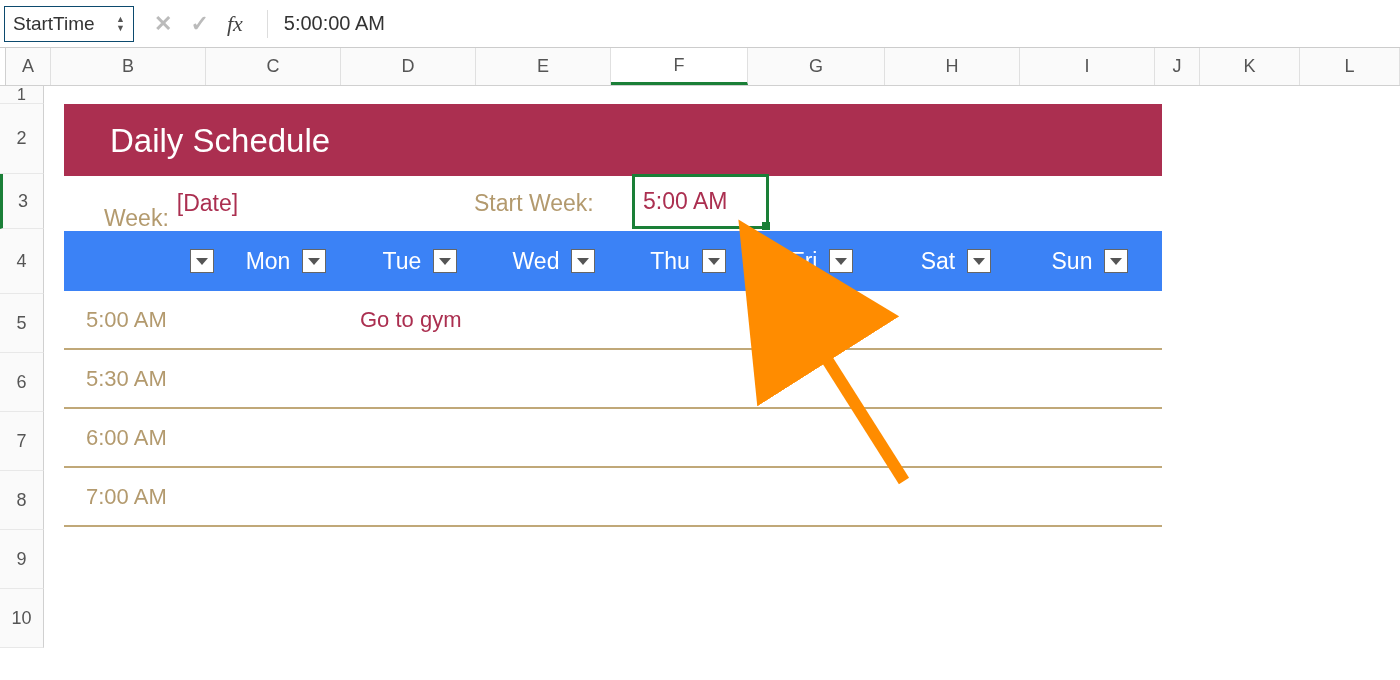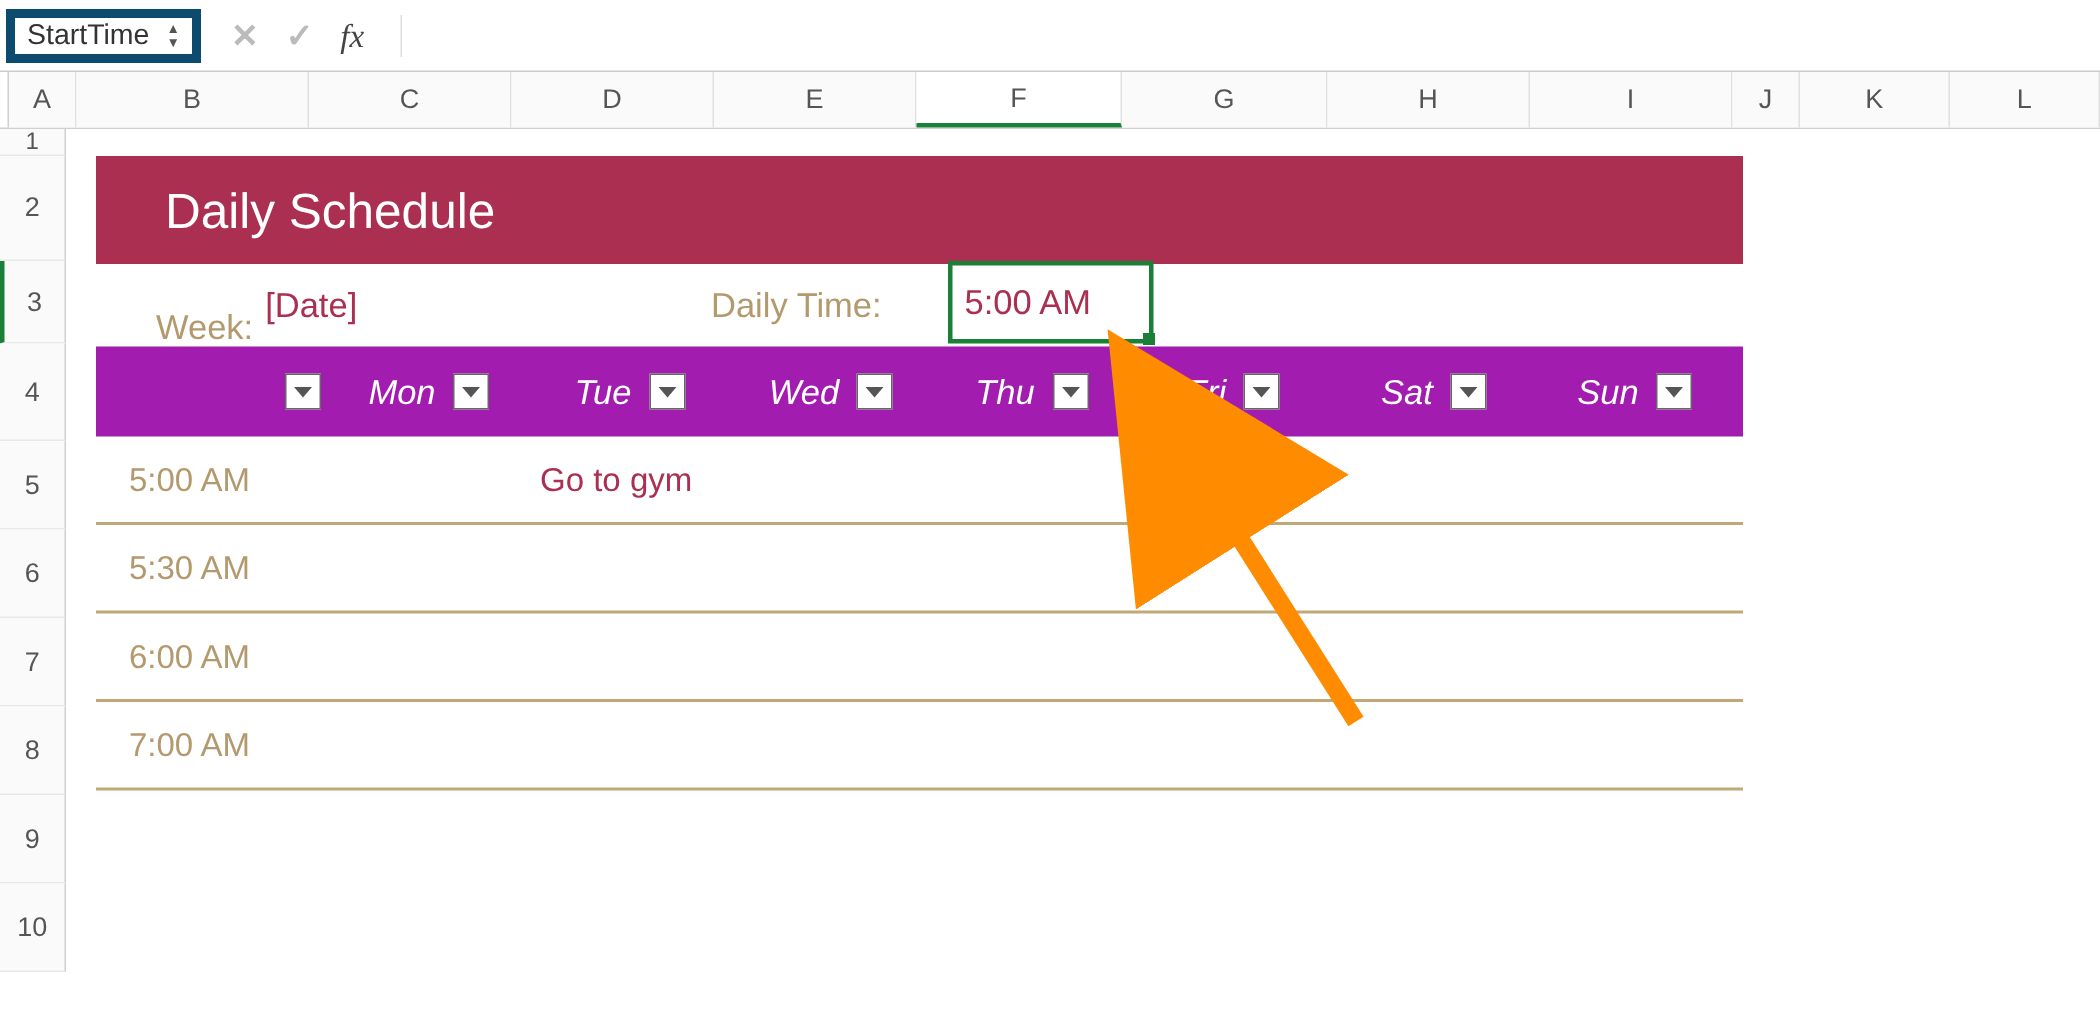--- a/index.html
+++ b/index.html
@@ -1,20 +1,20 @@
 <!DOCTYPE html>
 <html><head>
 <meta charset="utf-8">
 <style>
 * { box-sizing: border-box; margin: 0; padding: 0; }
 body { font-family: -apple-system, "Segoe UI", Arial, sans-serif; background: #fff; width: 1400px; height: 680px; overflow: hidden; position: relative; }
 
 
 .formula-bar { display: flex; align-items: center; height: 48px; border-bottom: 1px solid #ccc; padding: 0 4px; font-size: 20px; color: #333; }
-.name-box { display: flex; align-items: center; justify-content: space-between; width: 130px; height: 36px; border: 6px solid #0c4a6e; padding: 0 8px; font-size: 19px; }
+.name-box { display: flex; align-items: center; justify-content: space-between; width: 130px; height: 36px; border: 1px solid #0c4a6e; padding: 0 8px; font-size: 19px; }
 .stepper-arrows { display: flex; flex-direction: column; font-size: 9px; line-height: 9px; color: #555; }
 .fbar-icons { display: flex; align-items: center; gap: 18px; padding: 0 20px; }
 .fbar-icon { font-size: 22px; color: #bbb; font-weight: bold; }
 .fx-label { font-style: italic; font-family: "Times New Roman", serif; font-size: 22px; color: #444; }
 .fx-sep { width: 1px; height: 28px; background: #ddd; margin: 0 4px; }
 .formula-input { flex: 1; padding-left: 12px; font-size: 20px; color: #333; }
 
 
 .col-headers { display: flex; height: 38px; border-bottom: 1px solid #d0d0d0; font-size: 18px; color: #555; }
 .col-corner { width: 44px; border-right: 1px solid #d0d0d0; }
@@ -35,21 +35,21 @@
 .content-area { flex: 1; position: relative; }
 .schedule { position: absolute; left: 20px; top: 18px; width: 1098px; }
 .title-bar { background: #AB2F50; color: #fff; font-size: 33px; padding: 18px 46px 16px; font-weight: 400; }
 .info-row { display: flex; align-items: center; height: 55px; padding-left: 40px; font-size: 23px; position: relative; }
 .info-label { color: #b39a6e; margin-right: 8px; margin-top: 29px; }
 .info-val { color: #AB2F50; }
 .start-time-cell { position: absolute; left: 568px; top: -2px; width: 137px; height: 55px; border: 3px solid #1a7f37; display: flex; align-items: center; padding-left: 8px; color: #AB2F50; font-size: 23px; }
 .start-time-cell::after { content: ""; position: absolute; right: -4px; bottom: -4px; width: 8px; height: 8px; background: #1a7f37; }
 .start-time-label { position: absolute; left: 410px; font-size: 23px; color: #b39a6e; }
 
-.day-row { display: flex; align-items: center; background: #a21caf; color: #fff; height: 60px; font-size: 23px; font-style: italic; }
+.day-row { display: flex; align-items: center; background: #3b82f6; color: #fff; height: 60px; font-size: 23px; }
 .day-cell { display: flex; align-items: center; justify-content: flex-end; padding-right: 10px; position: relative; }
 .day-cell.first { width: 160px; justify-content: flex-end; }
 .day-cell.day { width: 134px; justify-content: center; gap: 12px; }
 .filter-btn { width: 24px; height: 24px; background: #fff; border: 1px solid #666; display: flex; align-items: center; justify-content: center; position: relative; }
 .filter-btn::after { content: ""; border-left: 6px solid transparent; border-right: 6px solid transparent; border-top: 7px solid #555; }
 
 .data-row { display: flex; align-items: center; height: 59px; border-bottom: 2px solid #c0a878; }
 .time-cell { width: 160px; padding-left: 22px; font-size: 22px; color: #b39a6e; }
 .day-data { width: 134px; font-size: 22px; color: #AB2F50; padding-left: 2px; }
 
@@ -67,20 +67,21 @@
       <span>▲</span>
         <span>▼</span>
     </span>
   </div>
   <div class="fbar-icons">
     <span class="fbar-icon">✕</span>
     <span class="fbar-icon">✓</span>
     <span class="fx-label">fx</span>
   </div>
   <div class="fx-sep"></div>
+  <div class="formula-input">5:00:00 AM</div>
 </div>
 
 <div class="col-headers">
   <div class="col-corner"></div>
   <div id="col-header-container" style="display:flex;flex:1">
       <div class="col-h" style="width: 45px;">A</div>
       <div class="col-h" style="width: 155px;">B</div>
       <div class="col-h" style="width: 135px;">C</div>
       <div class="col-h" style="width: 135px;">D</div>
       <div class="col-h" style="width: 135px;">E</div>
@@ -106,21 +107,21 @@
       <div class="row-h r-data">8</div>
       <div class="row-h r-data">9</div>
       <div class="row-h r-data">10</div>
     </div>
   <div class="content-area">
     <div class="schedule">
       <div class="title-bar">Daily Schedule</div>
       <div class="info-row">
         <span class="info-label">Week:</span>
         <span class="info-val">[Date]</span>
-        <span class="start-time-label">Daily Time:</span>
+        <span class="start-time-label">Start Week:</span>
         <div class="start-time-cell">
           <span>5:00 AM</span>
         </div>
       </div>
       <div class="day-row">
         <div class="day-cell first">
           <div class="filter-btn"></div>
         </div>
         <div id="day-header-container" style="display:flex">
             <div class="day-cell day">

